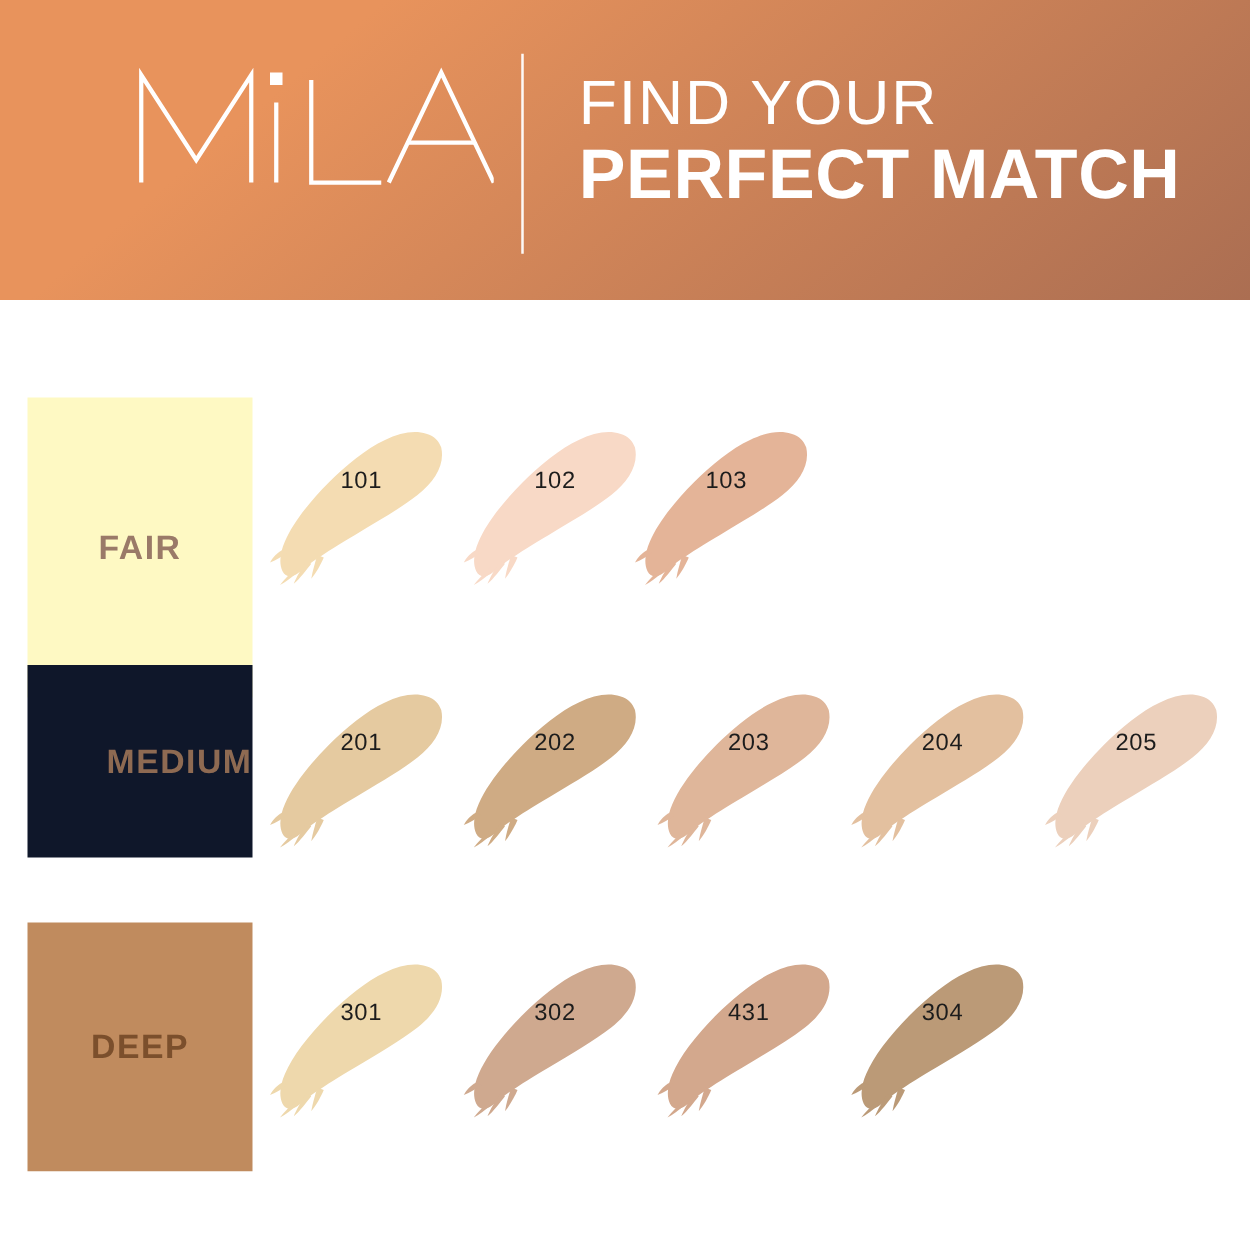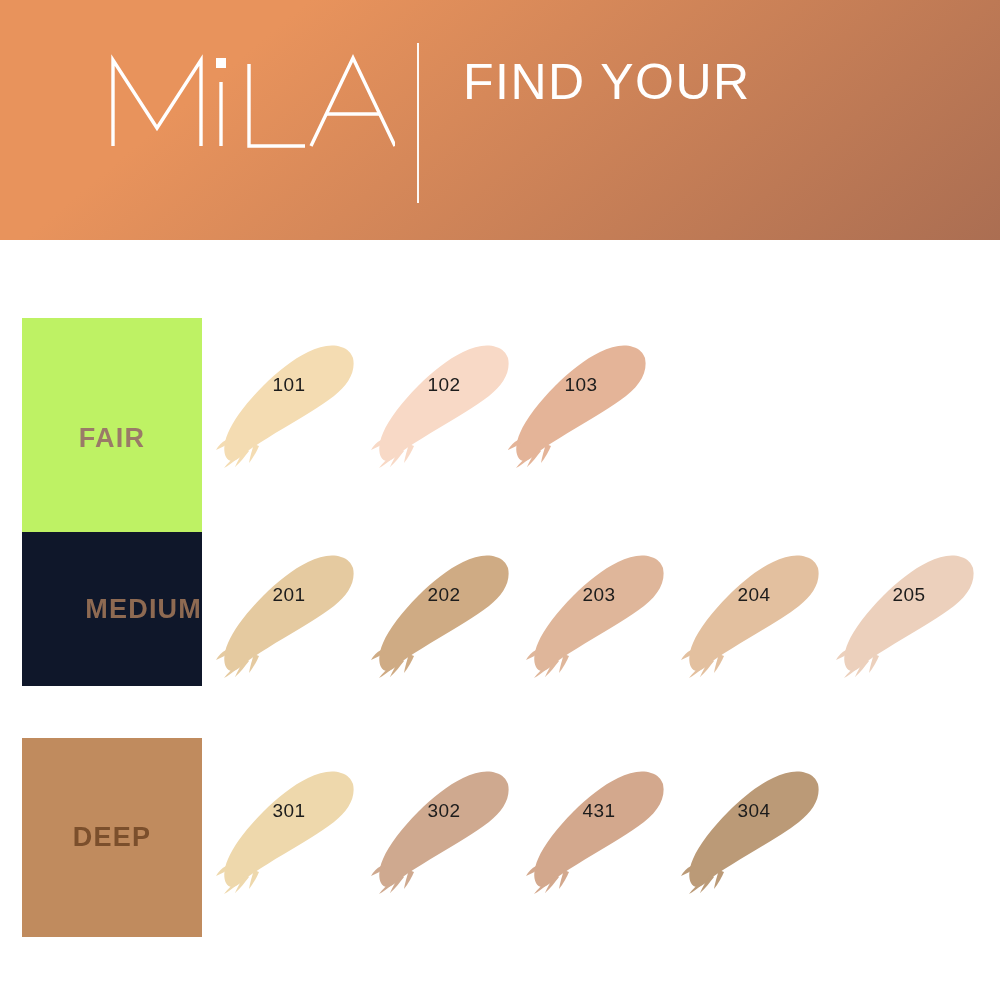--- a/index.html
+++ b/index.html
@@ -188,28 +188,29 @@
 
             <rect x="111" y="16" width="10" height="10" fill="#ffffff"></rect>
           </svg>
         </div>
       </div>
 
       <div id="header-divider"></div>
 
       <div id="tagline">
         <div id="tagline-line1">FIND YOUR</div>
+        <div id="tagline-line2">PERFECT MATCH</div>
       </div>
 
     </div>
   </div>
 
   <div id="chart">
       <div class="shade-row" style="top: 78px; height: 188px;">
-        <div class="category-block" style="top: 0px; height: 240px; background: #bef264;">
+        <div class="category-block" style="top: 0px; height: 240px; background: #fef9c3;">
           <div class="category-label" style="color: rgb(154, 122, 104);">FAIR</div>
         </div>
         <div class="swatch-strip">
           <div class="swatch" style="left: 0px; top: 18px;">
             <svg viewBox="0 0 150 135" preserveAspectRatio="none" aria-hidden="true">
     <path class="smear-main" d="M 139 22
          C 142 36, 134 49, 120 60
          C 106 71, 88 81, 70 92
          C 58 99, 47 106, 38 112
          C 31 117, 26 122, 22 124

